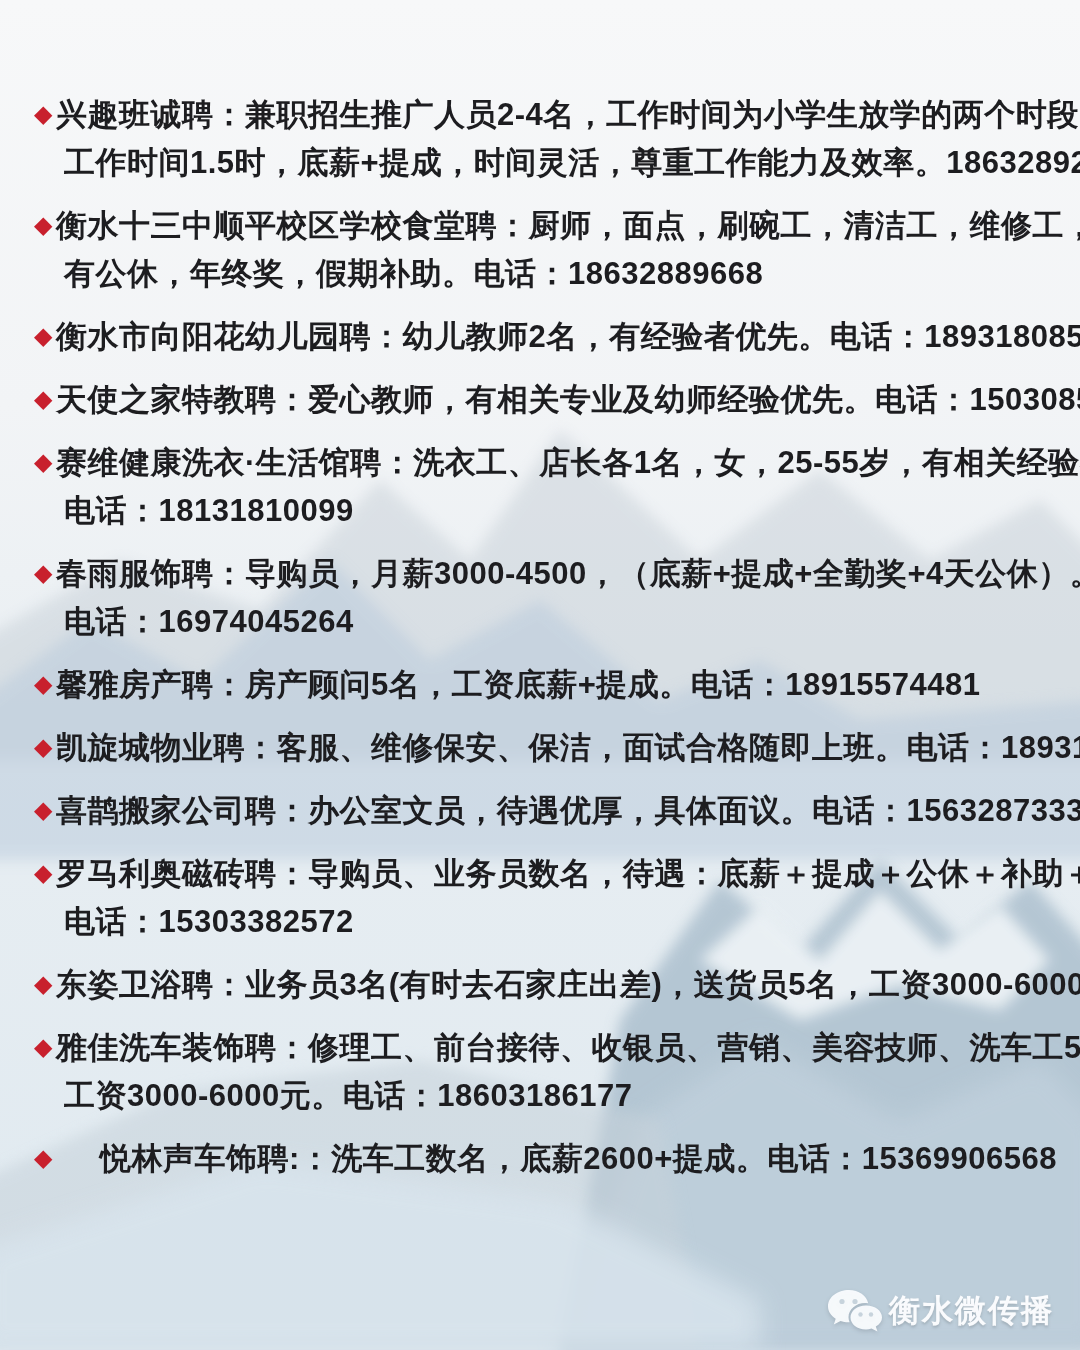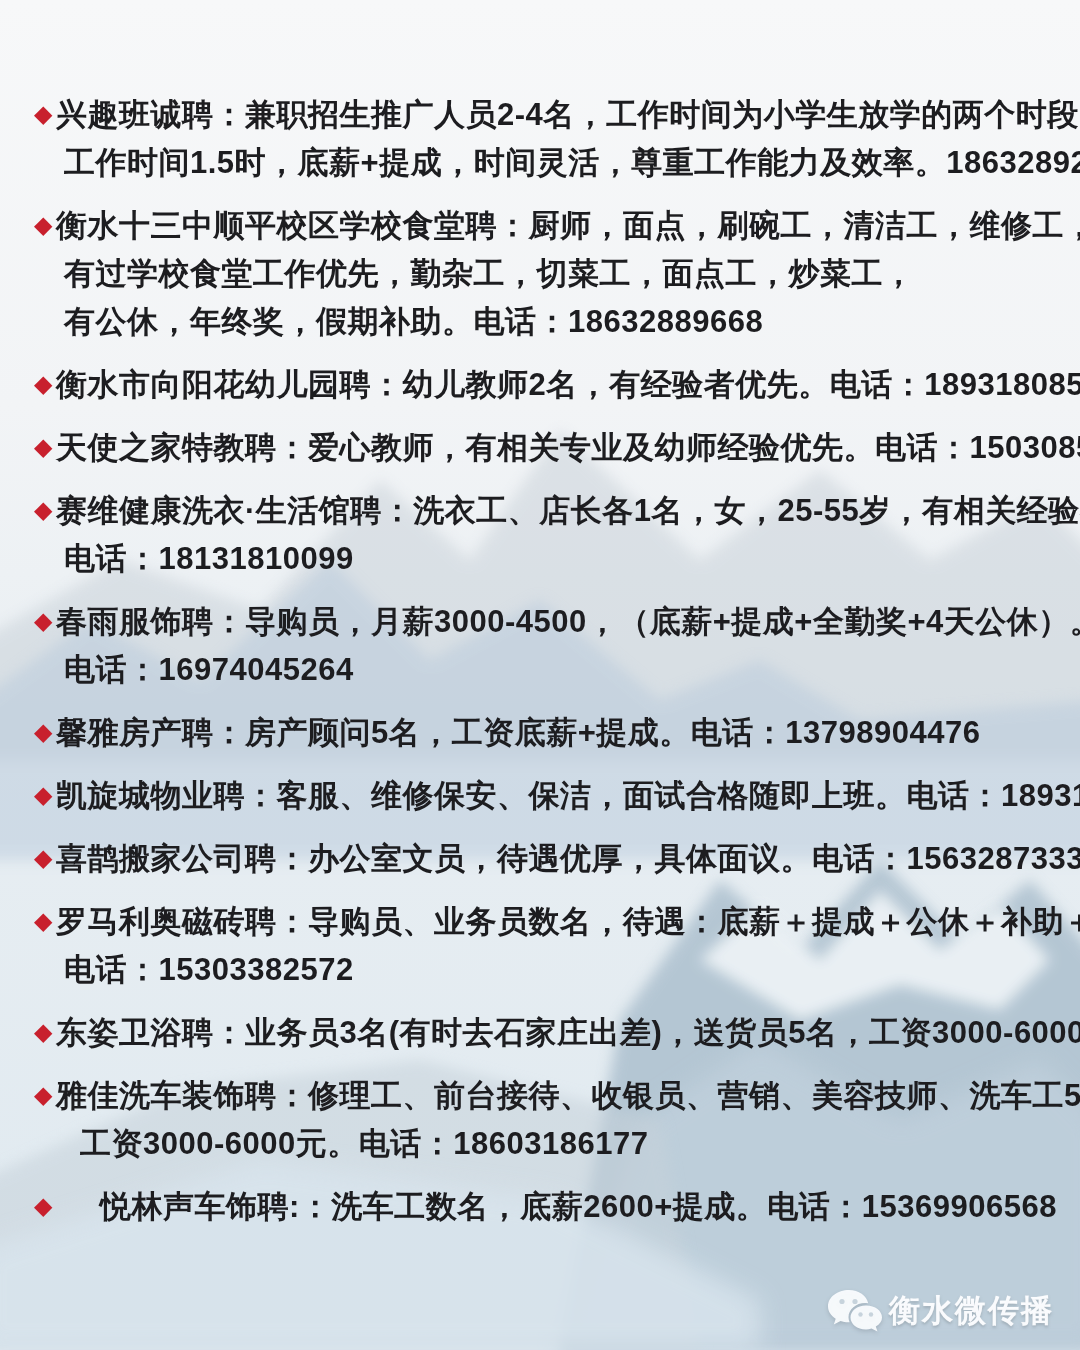--- a/index.html
+++ b/index.html
@@ -72,56 +72,55 @@
     <path d="M-20,1250 L260,1160 L560,1200 L760,1300 L760,1350 L-20,1350 Z" fill="#d9e5ee" opacity="0.8" filter="url(#softer)"></path>
   </svg>
 
   <div class="listings">
       <div class="listing">
         <div class="line first"><span class="bullet" style="color: rgb(200, 32, 45);">◆</span><span style="color: rgb(29, 29, 32);">兴趣班诚聘：兼职招生推广人员2-4名，工作时间为小学生放学的两个时段，</span></div>
         <div class="line cont"><span style="color: rgb(29, 29, 32);">工作时间1.5时，底薪+提成，时间灵活，尊重工作能力及效率。18632892019</span></div>
       </div>
       <div class="listing">
         <div class="line first"><span class="bullet" style="color: rgb(200, 32, 45);">◆</span><span style="color: rgb(29, 29, 32);">衡水十三中顺平校区学校食堂聘：厨师，面点，刷碗工，清洁工，维修工，</span></div>
-        <div class="line cont"><span style="color: rgb(29, 29, 32);">有过学校食堂工作优先，勤杂工，切菜工，面点工，炒菜工，</span></div>
         <div class="line cont"><span style="color: rgb(29, 29, 32);">有公休，年终奖，假期补助。电话：18632889668</span></div>
       </div>
       <div class="listing">
         <div class="line first"><span class="bullet" style="color: rgb(200, 32, 45);">◆</span><span style="color: rgb(29, 29, 32);">衡水市向阳花幼儿园聘：幼儿教师2名，有经验者优先。电话：18931808598</span></div>
       </div>
       <div class="listing">
         <div class="line first"><span class="bullet" style="color: rgb(200, 32, 45);">◆</span><span style="color: rgb(29, 29, 32);">天使之家特教聘：爱心教师，有相关专业及幼师经验优先。电话：15030850415</span></div>
       </div>
       <div class="listing">
         <div class="line first"><span class="bullet" style="color: rgb(200, 32, 45);">◆</span><span style="color: rgb(29, 29, 32);">赛维健康洗衣·生活馆聘：洗衣工、店长各1名，女，25-55岁，有相关经验者优先。</span></div>
         <div class="line cont"><span style="color: rgb(29, 29, 32); margin-top: 22px;">电话：18131810099</span></div>
       </div>
       <div class="listing">
         <div class="line first"><span class="bullet" style="color: rgb(200, 32, 45);">◆</span><span style="color: rgb(29, 29, 32);">春雨服饰聘：导购员，月薪3000-4500，（底薪+提成+全勤奖+4天公休）。</span></div>
         <div class="line cont"><span style="color: rgb(29, 29, 32);">电话：16974045264</span></div>
       </div>
       <div class="listing">
-        <div class="line first"><span class="bullet" style="color: rgb(200, 32, 45);">◆</span><span style="color: rgb(29, 29, 32);">馨雅房产聘：房产顾问5名，工资底薪+提成。电话：13798904476</span></div>
+        <div class="line first"><span class="bullet" style="color: rgb(200, 32, 45);">◆</span><span style="color: rgb(29, 29, 32);">馨雅房产聘：房产顾问5名，工资底薪+提成。电话：18915574481</span></div>
       </div>
       <div class="listing">
         <div class="line first"><span class="bullet" style="color: rgb(200, 32, 45);">◆</span><span style="color: rgb(29, 29, 32);">凯旋城物业聘：客服、维修保安、保洁，面试合格随即上班。电话：18931800028</span></div>
       </div>
       <div class="listing">
         <div class="line first"><span class="bullet" style="color: rgb(200, 32, 45);">◆</span><span style="color: rgb(29, 29, 32);">喜鹊搬家公司聘：办公室文员，待遇优厚，具体面议。电话：15632873333</span></div>
       </div>
       <div class="listing">
         <div class="line first"><span class="bullet" style="color: rgb(200, 32, 45);">◆</span><span style="color: rgb(29, 29, 32);">罗马利奥磁砖聘：导购员、业务员数名，待遇：底薪＋提成＋公休＋补助＋奖金。</span></div>
         <div class="line cont"><span style="color: rgb(29, 29, 32);">电话：15303382572</span></div>
       </div>
       <div class="listing">
         <div class="line first"><span class="bullet" style="color: rgb(200, 32, 45);">◆</span><span style="color: rgb(29, 29, 32);">东姿卫浴聘：业务员3名(有时去石家庄出差)，送货员5名，工资3000-6000元，</span></div>
       </div>
       <div class="listing">
         <div class="line first"><span class="bullet" style="color: rgb(200, 32, 45);">◆</span><span style="color: rgb(29, 29, 32);">雅佳洗车装饰聘：修理工、前台接待、收银员、营销、美容技师、洗车工5名，</span></div>
-        <div class="line cont"><span style="color: rgb(29, 29, 32); margin-left: 16px;">工资3000-6000元。电话：18603186177</span></div>
+        <div class="line cont"><span style="color: rgb(29, 29, 32);">工资3000-6000元。电话：18603186177</span></div>
       </div>
       <div class="listing">
         <div class="line first"><span class="bullet" style="color: rgb(200, 32, 45);">◆</span><span style="color: rgb(29, 29, 32); margin-left: 44px;">悦林声车饰聘:：洗车工数名，底薪2600+提成。电话：15369906568</span></div>
       </div>
     </div>
 
   <div class="watermark">
     <svg class="wm-icon" width="62" height="46" viewBox="0 0 62 46" aria-hidden="true">
       <g fill="rgba(250,252,254,0.95)">
         <path d="M23,2 C11.5,2 2,9.2 2,18.2 C2,23.3 5,27.8 9.7,30.7 L7.8,36.4 L14.5,33 C16.9,33.8 19.6,34.3 22.4,34.3 C22.8,34.3 23.2,34.3 23.6,34.2 C22.9,32.7 22.5,31 22.5,29.2 C22.5,21.3 30,15 39.3,15 C40.3,15 41.2,15.1 42.2,15.2 C40.7,7.7 32.7,2 23,2 Z"></path>

